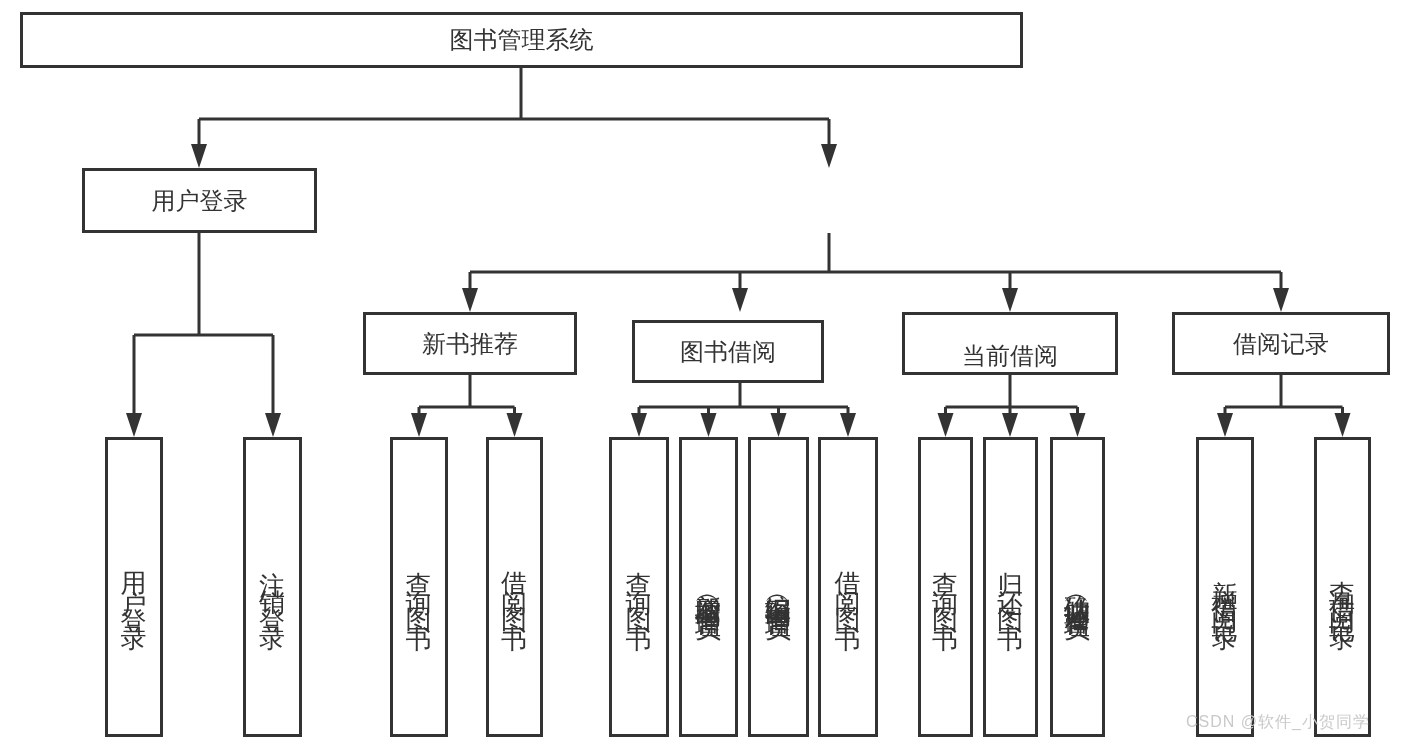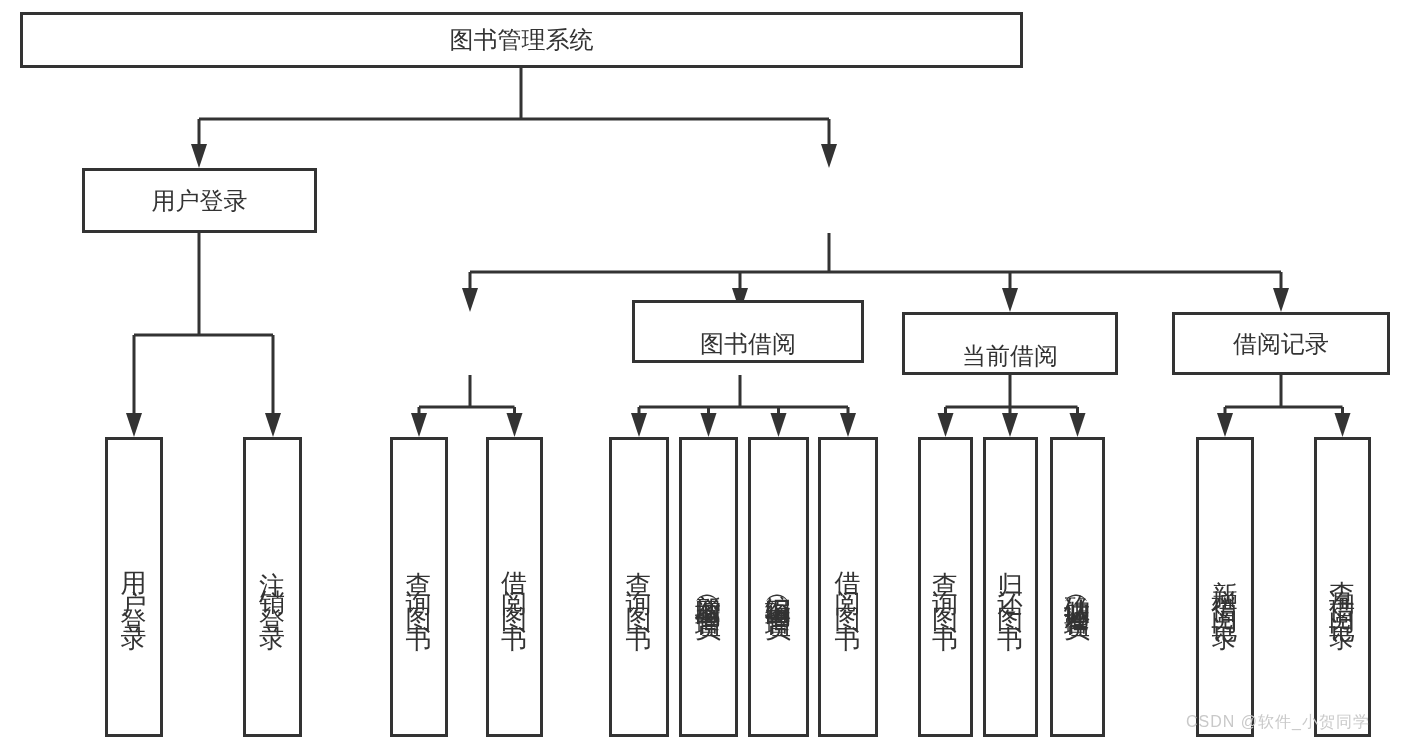--- a/index.html
+++ b/index.html
@@ -106,21 +106,24 @@
   </svg>
 
   <div class="node h" style="left:20px; top:12px; width:1003px; height:56px;">
     <span class="lbl">图书管理系统</span>
   </div>
 
   <div class="node h" style="left:82px; top:168px; width:235px; height:65px;">
     <span class="lbl">用户登录</span>
   </div>
 
-  <div class="node h" style="left:632px; top:300px; width:232px; height:63px;align-items:flex-end;">
+  <div class="node h" style="left:363px; top:312px; width:214px; height:63px;">
+    <span class="lbl">新书推荐</span>
+  </div>
+  <div class="node h" style="left:632px; top:320px; width:192px; height:63px;">
     <span class="lbl">图书借阅</span>
   </div>
   <div class="node h" style="left:902px; top:312px; width:216px; height:63px;align-items:flex-end;">
     <span class="lbl">当前借阅</span>
   </div>
   <div class="node h" style="left:1172px; top:312px; width:218px; height:63px;">
     <span class="lbl">借阅记录</span>
   </div>
 
   <div class="node v" style="left:105px; top:437px; width:58px; height:300px;">

